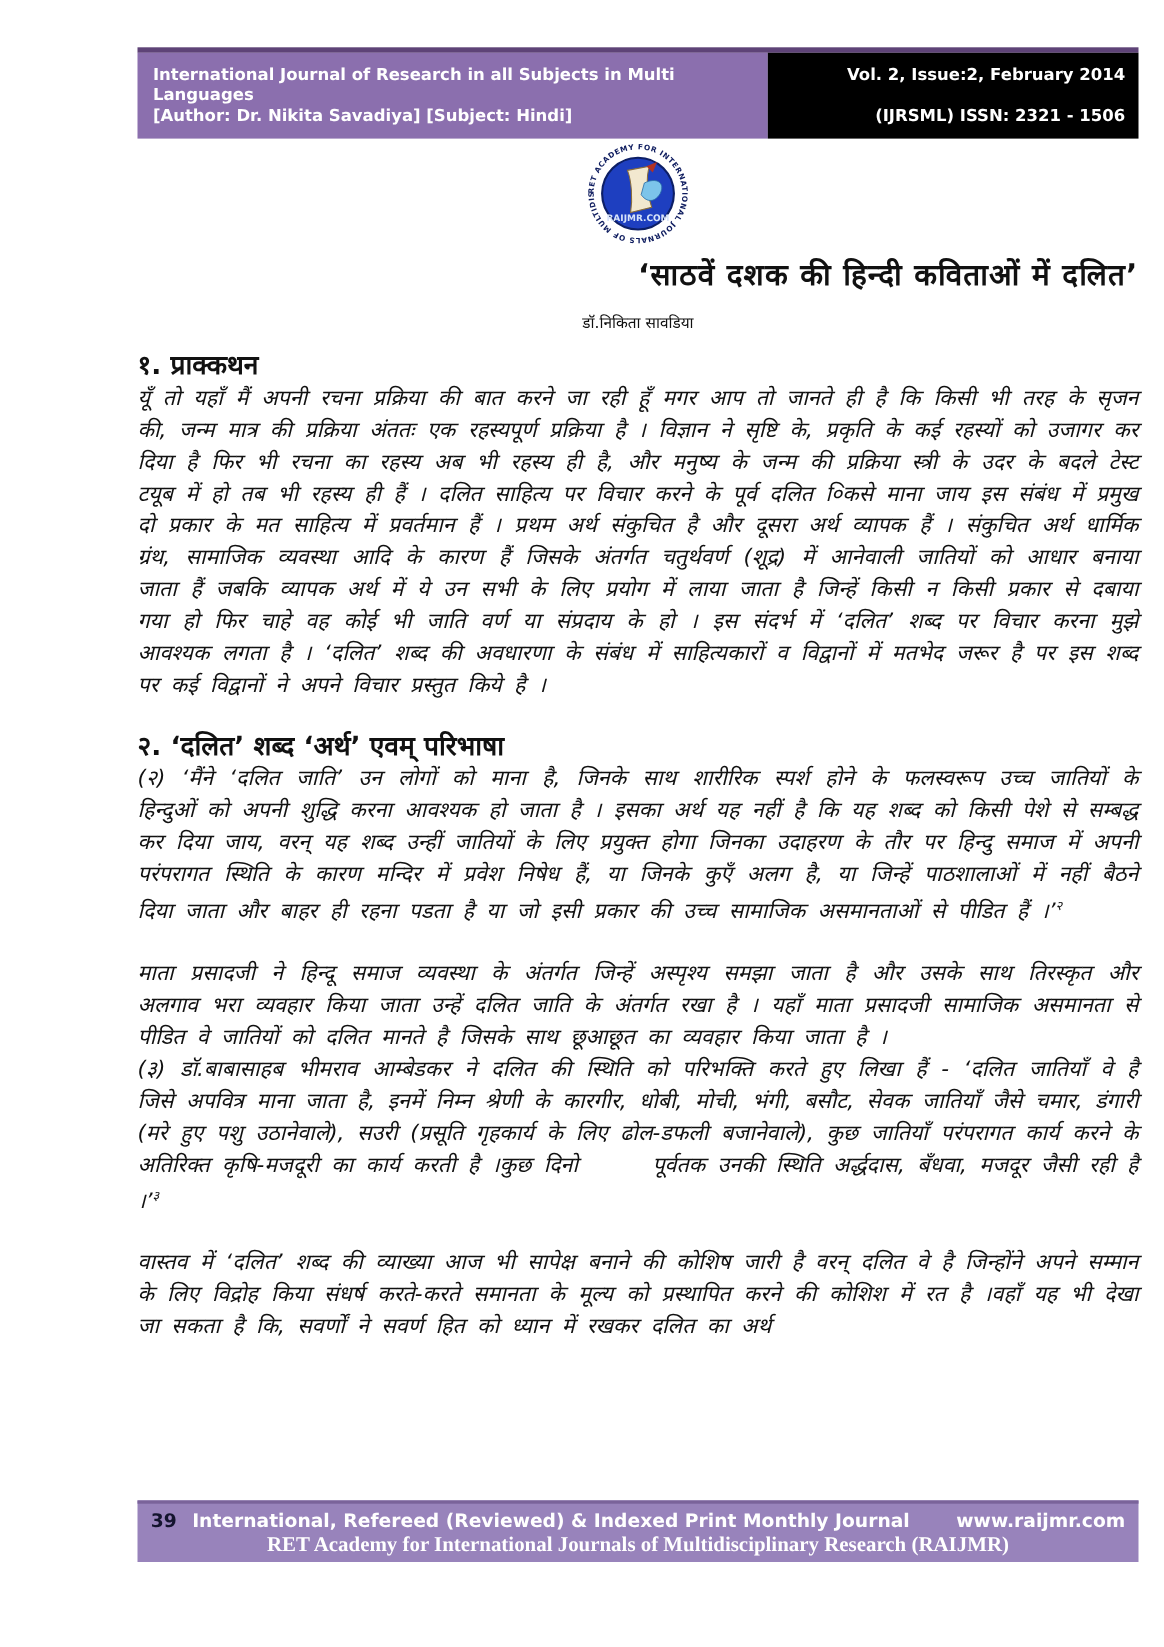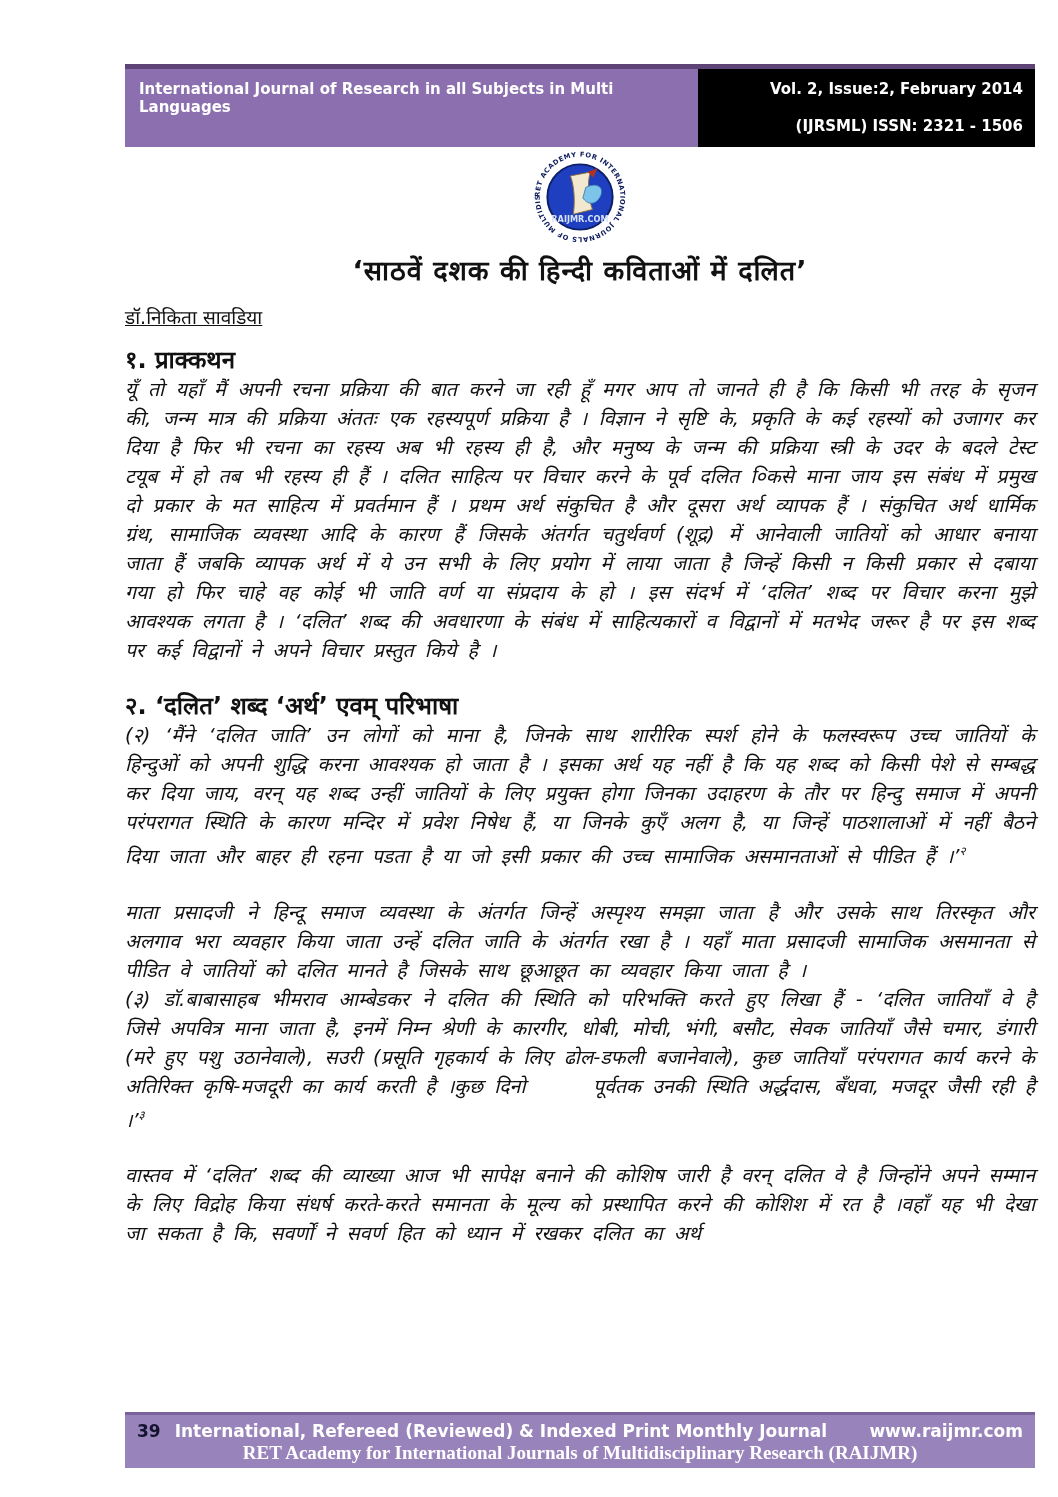--- a/index.html
+++ b/index.html
@@ -1,72 +1,73 @@
 <!DOCTYPE html>
 <html><head>
 <meta charset="utf-8">
 <style>
   html,body { margin:0; padding:0; }
   body {
     width:1058px; height:1497px; position:relative; background:#ffffff;
     font-family:"DejaVu Sans","Liberation Sans",sans-serif; color:#111;
   }
-  .content { position:absolute; left:125px; top:64px; width:910px; }
+  .content { position:absolute; left:125px; top:43px; width:910px; }
 
   
   .header-topline { height:5px; background:#5e4377; }
   .header-boxes { display:flex; height:78px; }
   .header-left {
     width:573px; background:#8b6fae; color:#fff; box-sizing:border-box;
     padding:11px 14px 12px; display:flex; flex-direction:column;
     justify-content:space-between; font-weight:bold; font-size:15px;
   }
   .header-right {
     flex:1; background:#000; color:#fff; box-sizing:border-box;
     padding:11px 12px 12px; display:flex; flex-direction:column;
     justify-content:space-between; font-weight:bold; font-size:15px; text-align:right;gap:19px;
   }
 
   
   .logo-wrap { width:96px; margin:2px auto 0; }
 
   
-  .title { text-align:center; font-size:27px; font-weight:bold; margin-top:2px; letter-spacing:1px; }
-  .author { font-size:19px; margin-top:16px;text-decoration:underline; }
+  .title { text-align:right; font-size:27px; font-weight:bold; margin-top:2px; letter-spacing:1px; }
+  .author { text-align:center; font-size:14px; margin-top:16px; }
 
   
   .article-body { margin-top:16px; font-size:19.5px; line-height:29px; }
   .sec-heading { font-weight:bold; font-size:24px; }
   .para { text-align:justify; word-spacing:5px;font-style:italic; }
   .gap { height:27px; }
   sup { font-size:60%; }
 
   
   .footer {
-    position:absolute; left:125px; top:1412px; width:910px; background:#9883bb;
+    position:absolute; left:125px; top:1364px; width:910px; background:#9883bb;
     box-sizing:border-box; padding:6px 12px 4px; border-top:3px solid #7a639a;
   }
   .footer-line1 { display:flex; align-items:center; color:#fff; font-weight:bold; font-size:17px; }
   .footer-page { color:#14142e; margin-right:14px; }
   .footer-url { margin-left:auto; }
   .footer-line2 {
     text-align:center; color:#fff; font-weight:bold; font-size:19px;
     font-family:"Liberation Serif","DejaVu Serif",serif; margin-top:1px;
   }
 </style>
 </head>
 <body>
 
 <div class="content">
 
   <div>
     <div class="header-topline"></div>
     <div class="header-boxes">
       <div class="header-left">
         <div>International Journal of Research in all Subjects in Multi Languages</div>
+        <div>[Author: Dr. Nikita Savadiya] [Subject: Hindi]</div>
       </div>
       <div class="header-right">
         <div>Vol. 2, Issue:2, February 2014</div>
         <div>(IJRSML)  ISSN: 2321 - 1506</div>
       </div>
     </div>
   </div>
 
   <div class="logo-wrap">
     <svg viewBox="0 0 100 100" width="96" height="96" aria-hidden="true">

